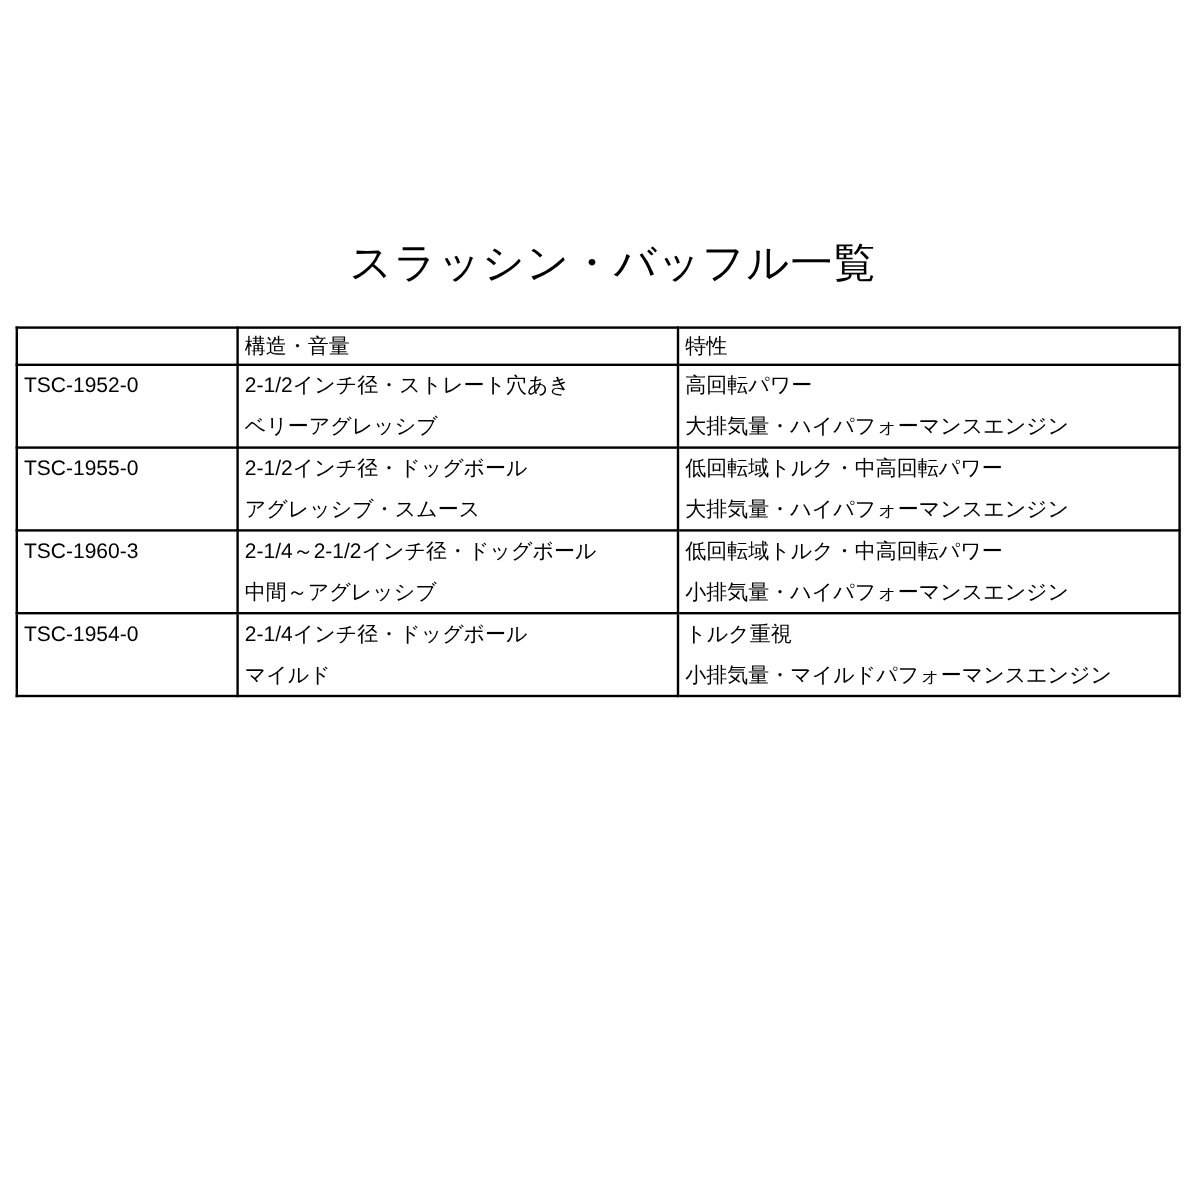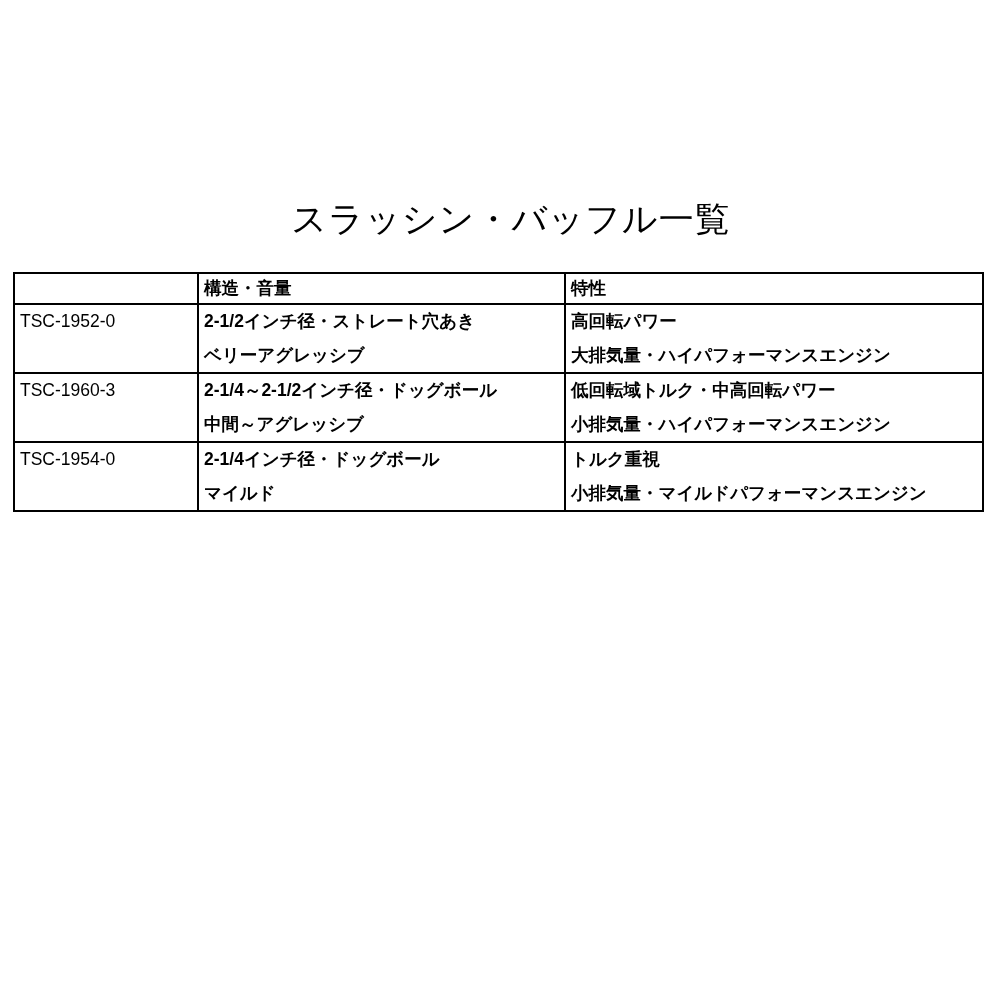--- a/index.html
+++ b/index.html
@@ -41,32 +41,30 @@
     vertical-align: top;
     padding: 0 0 0 5px;
     font-size: 17.5px;
     overflow: hidden;
     white-space: nowrap;
   }
   tr.header-row th {
     height: 29px;
     line-height: 29px;
     vertical-align: middle;
-    font-weight: bold;
   }
   tr.data-row td {
     height: 67px;
   }
   .col-code  { width: 184px; }
   .col-struct{ width: 367px; }
   .col-feat  { width: 418px; }
   .cell-line {
     line-height: 33.5px;
     height: 33.5px;
-    font-weight: bold;
   }
   td.code-cell { line-height: 33.5px; }
 </style>
 </head>
 <body>
 
 <div class="page-title">スラッシン・バッフル一覧</div>
 
 <table class="spec-table">
   <colgroup>
@@ -89,20 +87,31 @@
       <div class="cell-line">ベリーアグレッシブ</div>
     </td>
     <td>
       <div class="cell-line">高回転パワー</div>
       <div class="cell-line">大排気量・ハイパフォーマンスエンジン</div>
     </td>
   </tr>
 
 
 
+  <tr class="data-row">
+    <td class="code-cell">TSC-1955-0</td>
+    <td>
+      <div class="cell-line">2-1/2インチ径・ドッグボール</div>
+      <div class="cell-line">アグレッシブ・スムース</div>
+    </td>
+    <td>
+      <div class="cell-line">低回転域トルク・中高回転パワー</div>
+      <div class="cell-line">大排気量・ハイパフォーマンスエンジン</div>
+    </td>
+  </tr>
 
   <tr class="data-row">
     <td class="code-cell">TSC-1960-3</td>
     <td>
       <div class="cell-line">2-1/4～2-1/2インチ径・ドッグボール</div>
       <div class="cell-line">中間～アグレッシブ</div>
     </td>
     <td>
       <div class="cell-line">低回転域トルク・中高回転パワー</div>
       <div class="cell-line">小排気量・ハイパフォーマンスエンジン</div>

